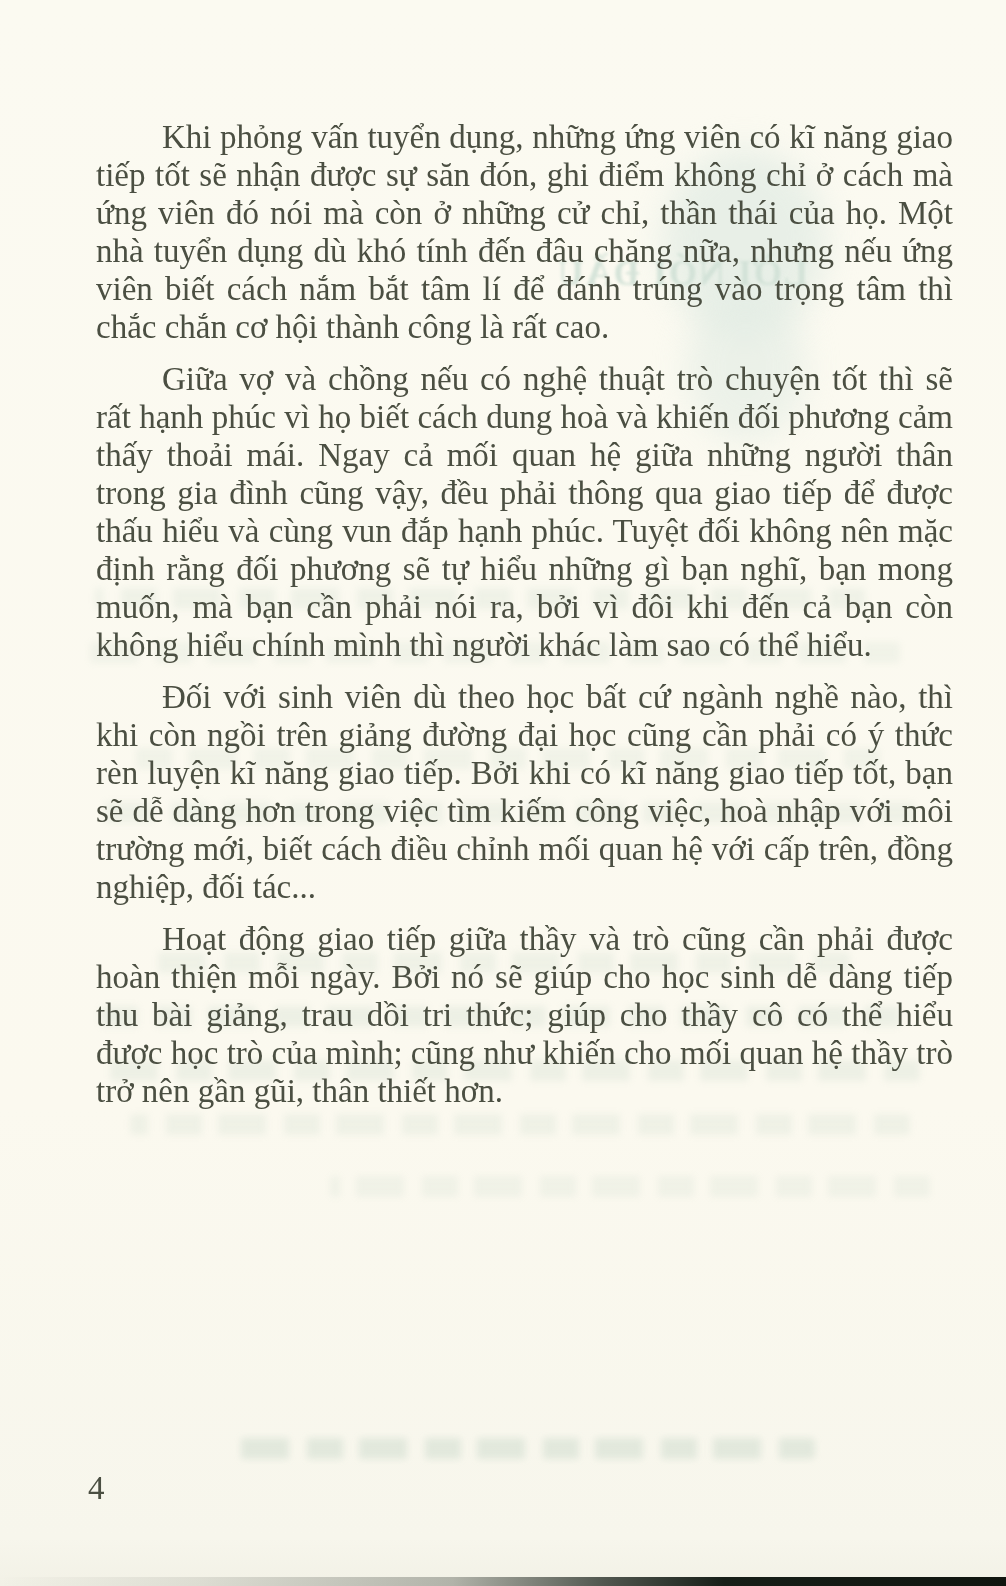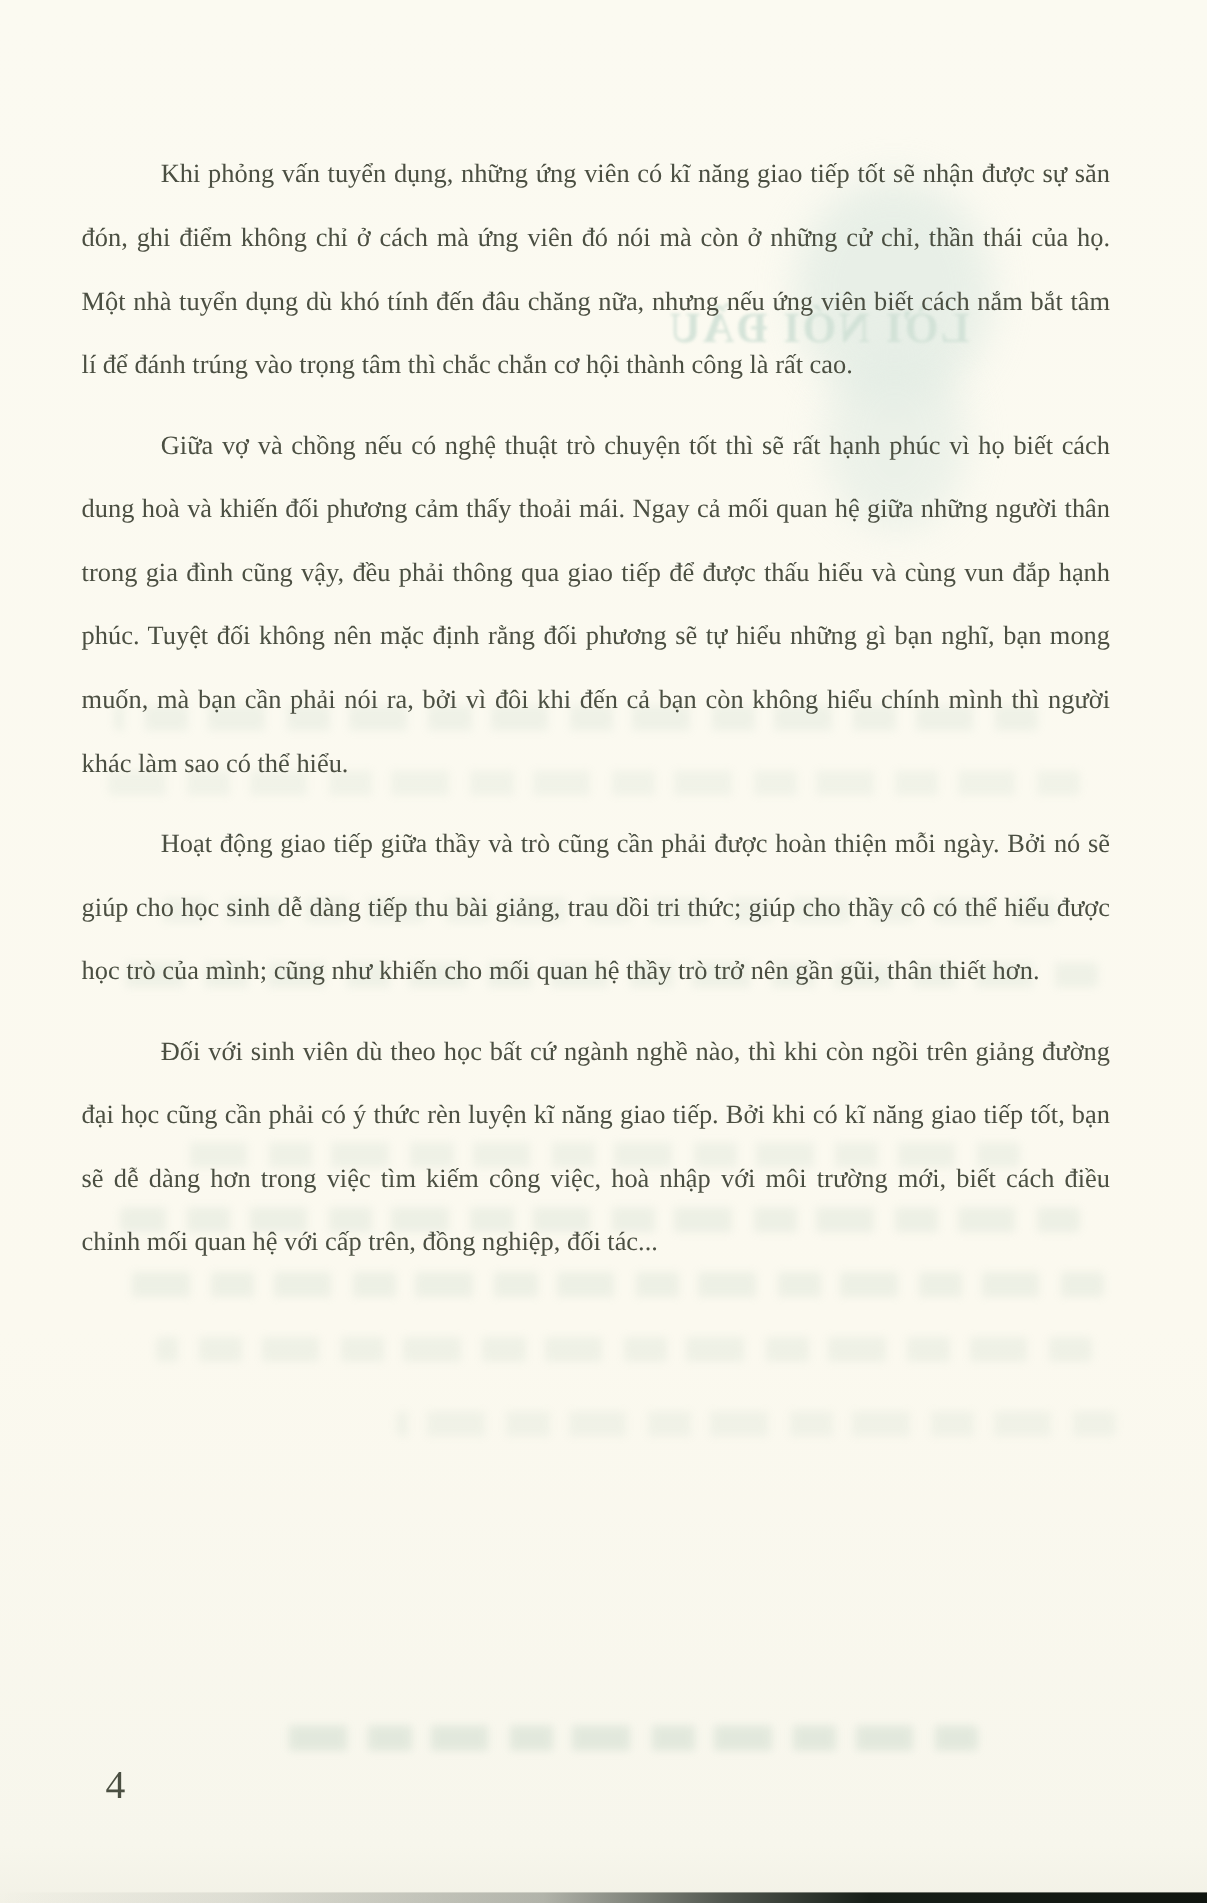--- a/index.html
+++ b/index.html
@@ -53,26 +53,26 @@
       rgba(170,196,179,0) 102px 118px);
     filter: blur(3.5px);
     transform: scaleX(-1);
     opacity: .55;
     border-radius: 4px;
   }
 
   
   .text-block {
     position: absolute;
-    left: 68px;
+    left: 96px;
     top: 118px;
     width: 857px;
     color: #4b4f42;
-    font-size: 22px;
-    line-height: 53px;
+    font-size: 33px;
+    line-height: 38px;
     text-align: justify;
   }
   .text-block p {
     margin: 0 0 14px 0;
     text-indent: 66px;
   }
 
   .page-number {
     position: absolute;
     left: 88px;
@@ -115,21 +115,21 @@
     <div class="bleed-line" style="left:100px; top:1006px; width:800px; opacity:.40;"></div>
     <div class="bleed-line" style="left:100px; top:1060px; width:820px; opacity:.40;"></div>
     <div class="bleed-line" style="left:130px; top:1114px; width:780px; opacity:.35;"></div>
     <div class="bleed-line" style="left:330px; top:1176px; width:600px; opacity:.30;"></div>
     <div class="bleed-line" style="left:225px; top:1438px; width:590px; opacity:.65;"></div>
   </div>
 
   <main class="text-block">
     <p>Khi phỏng vấn tuyển dụng, những ứng viên có kĩ năng giao tiếp tốt sẽ nhận được sự săn đón, ghi điểm không chỉ ở cách mà ứng viên đó nói mà còn ở những cử chỉ, thần thái của họ. Một nhà tuyển dụng dù khó tính đến đâu chăng nữa, nhưng nếu ứng viên biết cách nắm bắt tâm lí để đánh trúng vào trọng tâm thì chắc chắn cơ hội thành công là rất cao.</p>
     <p>Giữa vợ và chồng nếu có nghệ thuật trò chuyện tốt thì sẽ rất hạnh phúc vì họ biết cách dung hoà và khiến đối phương cảm thấy thoải mái. Ngay cả mối quan hệ giữa những người thân trong gia đình cũng vậy, đều phải thông qua giao tiếp để được thấu hiểu và cùng vun đắp hạnh phúc. Tuyệt đối không nên mặc định rằng đối phương sẽ tự hiểu những gì bạn nghĩ, bạn mong muốn, mà bạn cần phải nói ra, bởi vì đôi khi đến cả bạn còn không hiểu chính mình thì người khác làm sao có thể hiểu.</p>
+    <p>Đối với sinh viên dù theo học bất cứ ngành nghề nào, thì khi còn ngồi trên giảng đường đại học cũng cần phải có ý thức rèn luyện kĩ năng giao tiếp. Bởi khi có kĩ năng giao tiếp tốt, bạn sẽ dễ dàng hơn trong việc tìm kiếm công việc, hoà nhập với môi trường mới, biết cách điều chỉnh mối quan hệ với cấp trên, đồng nghiệp, đối tác...</p>
     <p>Hoạt động giao tiếp giữa thầy và trò cũng cần phải được hoàn thiện mỗi ngày. Bởi nó sẽ giúp cho học sinh dễ dàng tiếp thu bài giảng, trau dồi tri thức; giúp cho thầy cô có thể hiểu được học trò của mình; cũng như khiến cho mối quan hệ thầy trò trở nên gần gũi, thân thiết hơn.</p>
-    <p>Đối với sinh viên dù theo học bất cứ ngành nghề nào, thì khi còn ngồi trên giảng đường đại học cũng cần phải có ý thức rèn luyện kĩ năng giao tiếp. Bởi khi có kĩ năng giao tiếp tốt, bạn sẽ dễ dàng hơn trong việc tìm kiếm công việc, hoà nhập với môi trường mới, biết cách điều chỉnh mối quan hệ với cấp trên, đồng nghiệp, đối tác...</p>
   </main>
 
   <div class="page-number">4</div>
 
   <div class="scan-edge"></div>
 
 </div>
 
 </body></html>

